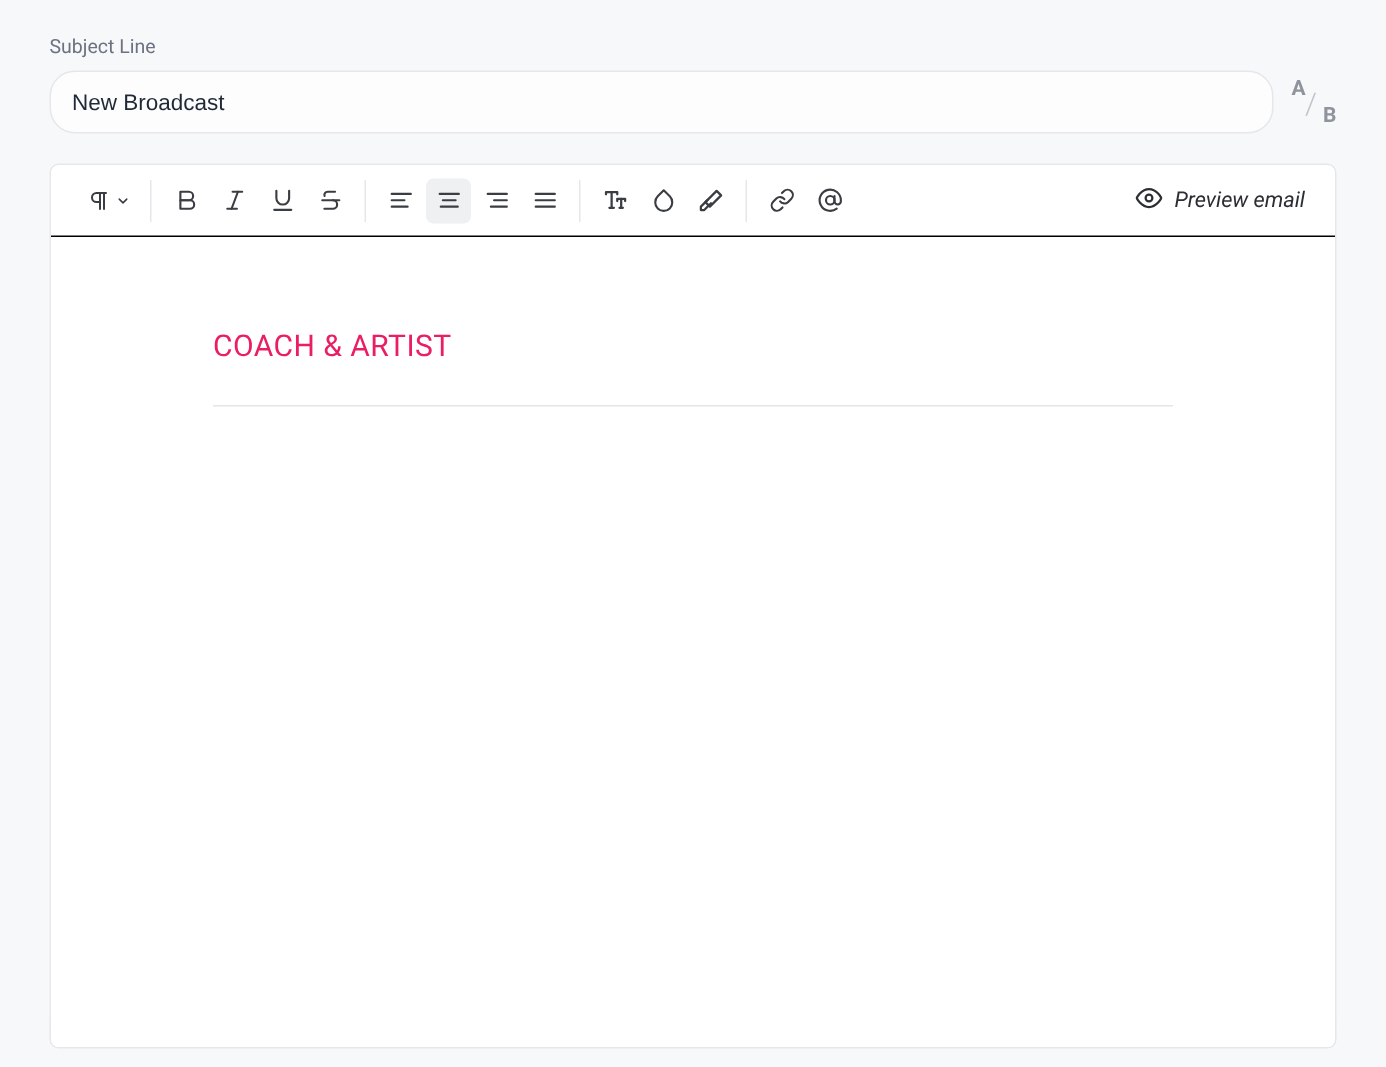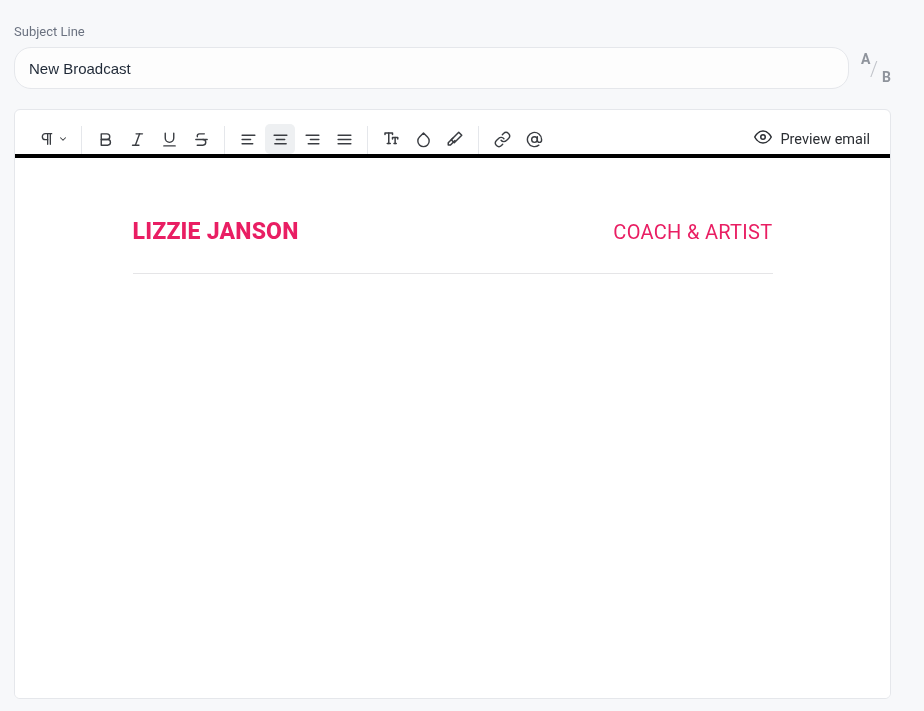--- a/index.html
+++ b/index.html
@@ -8,21 +8,21 @@
       padding: 0;
     }
     body {
       font-family: -apple-system, BlinkMacSystemFont, "Segoe UI", Roboto, Helvetica, Arial, sans-serif;
       background: #f7f8fa;
       width: 924px;
       height: 711px;
       overflow: hidden;
     }
     .container {
-      padding: 24px 33px 0 14px;
+      padding: 24px 33px 0 33px;
     }
     .subject-label {
       font-size: 13px;
       color: #6b7280;
       margin-bottom: 8px;
     }
     .subject-row {
       display: flex;
       align-items: center;
       gap: 12px;
@@ -72,24 +72,25 @@
       font-weight: 300;
     }
     .editor-card {
       background: #fff;
       border: 1px solid #e5e7eb;
       border-radius: 6px;
       overflow: hidden;
     }
     .toolbar {
       display: flex;
-      align-items: flex-end;
+      align-items: center;
       height: 48px;
       padding: 0 10px;
-      border-bottom: 4px solid #000000;
+      border-bottom: 1px solid #000000;
+      font-style: italic;
     }
     .tool-group {
       display: flex;
       align-items: center;
       gap: 2px;
       padding: 0 8px;
     }
     .tool-sep {
       width: 1px;
       height: 28px;
@@ -336,19 +337,18 @@
               <circle cx="12" cy="12" r="3"></circle>
             </svg>
         </span>
         <span>Preview email</span>
       </div>
 
     </div>
 
     <div class="editor-body">
       <div class="email-header">
-        <div class="email-title">LIZZIE JANSON</div>
         <div class="email-subtitle">COACH &amp; ARTIST</div>
       </div>
     </div>
   </div>
 
 </div>
 
 </body></html>

